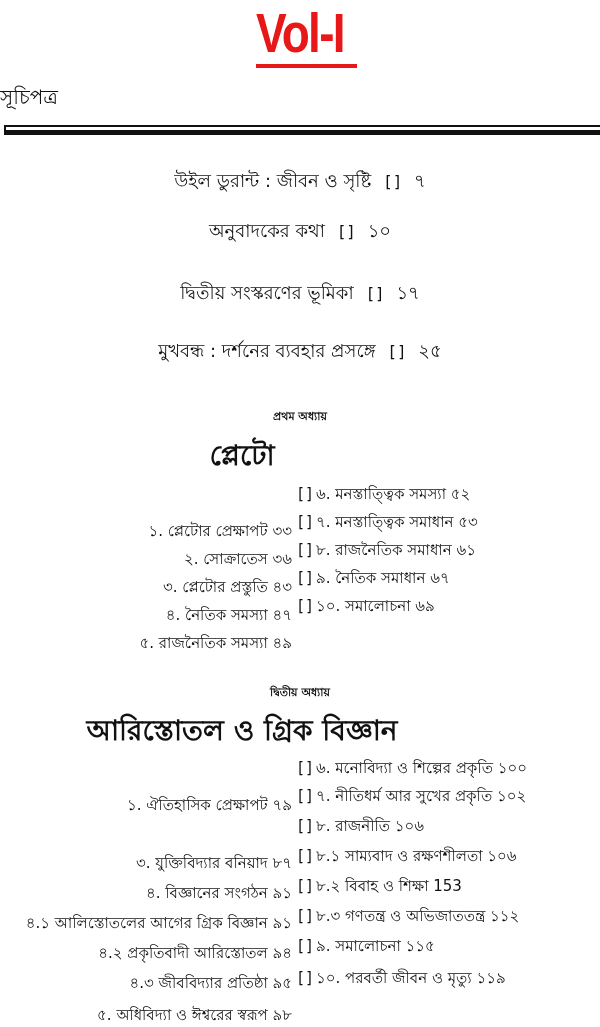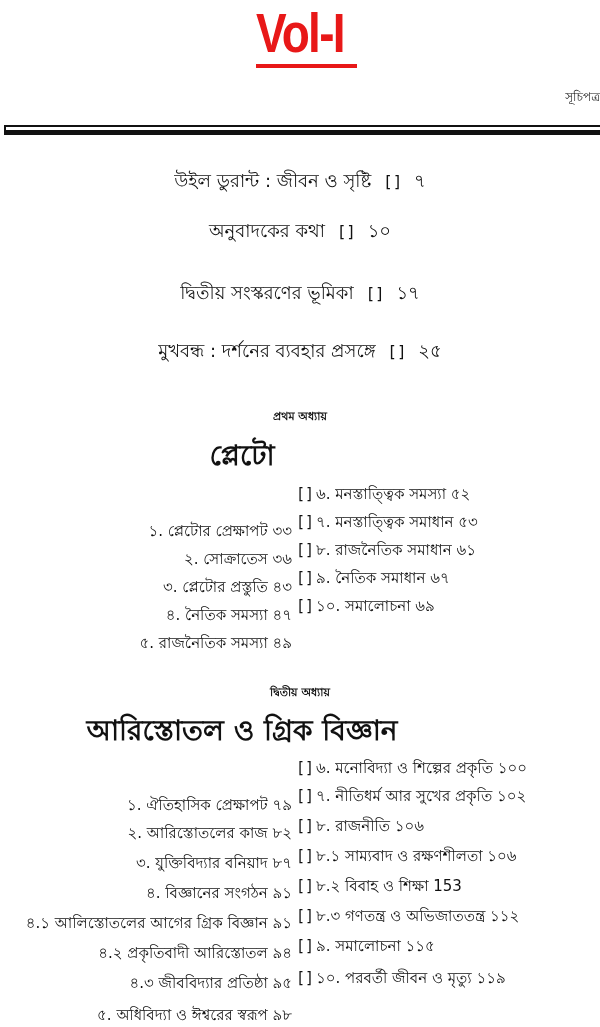--- a/index.html
+++ b/index.html
@@ -34,22 +34,22 @@
     left: 256px;
     width: 101px;
     height: 4px;
     background: #e81818;
   }
   .toc-heading {
     position: absolute;
     top: 83px;
     left: 0;
     width: 600px;
-    text-align: right;
-    font-size: 12px;
+    text-align: left;
+    font-size: 20px;
     line-height: 28px;
   }
   .separator {
     position: absolute;
     top: 125px;
     left: 4px;
     width: 596px;
     height: 11px;
   }
   .separator .thin {
@@ -203,21 +203,20 @@
 
 <div class="chapter-label" style="top:681px;">দ্বিতীয় অধ্যায়</div>
 <div class="chapter-title" style="top:715px;">আরিস্তোতল ও গ্রিক বিজ্ঞান</div>
 
 <div class="toc-row" style="top:754px;">
   <span class="left">১. ঐতিহাসিক প্রেক্ষাপট ৭৯</span>
   <span class="mid">[]</span>
   <span class="right">৬. মনোবিদ্যা ও শিল্পের প্রকৃতি ১০০</span>
 </div>
 <div class="toc-row" style="top:782px;">
-  <span class="left">২. আরিস্তোতলের কাজ ৮২</span>
   <span class="mid">[]</span>
   <span class="right">৭. নীতিধর্ম আর সুখের প্রকৃতি ১০২</span>
 </div>
 <div class="toc-row" style="top:812px;padding-left:48px;">
   <span class="left">৩. যুক্তিবিদ্যার বনিয়াদ ৮৭</span>
   <span class="mid">[]</span>
   <span class="right">৮. রাজনীতি ১০৬</span>
 </div>
 <div class="toc-row" style="top:842px;">
   <span class="left">৪. বিজ্ঞানের সংগঠন ৯১</span>

